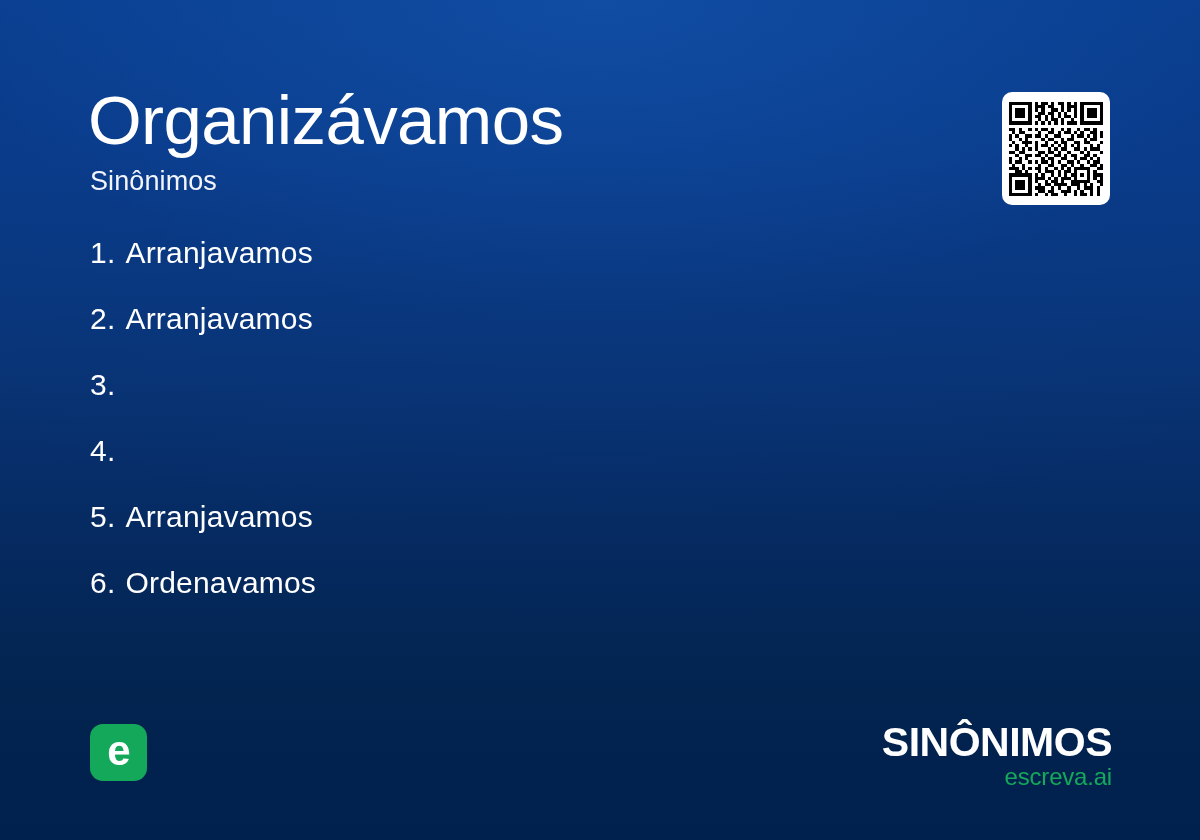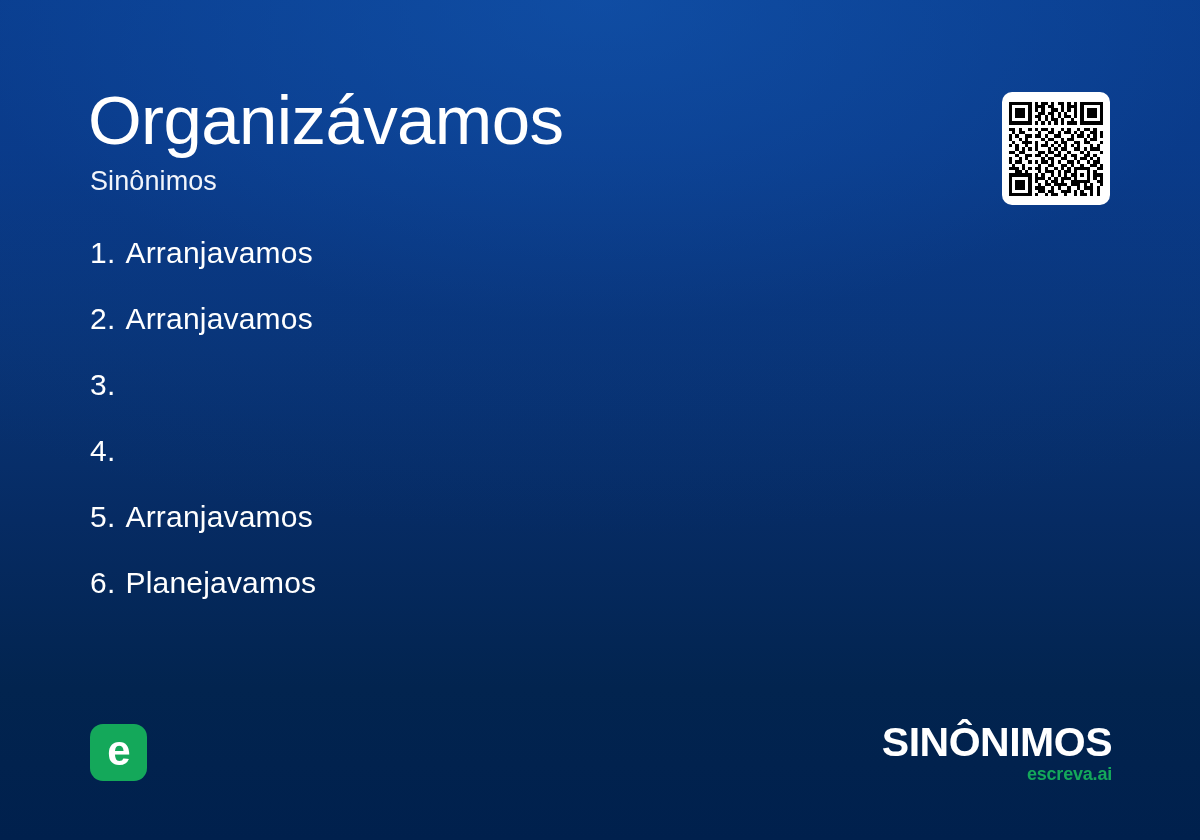--- a/index.html
+++ b/index.html
@@ -126,22 +126,22 @@
   #logo-main {
     display:block;
     font-size:41px;
     font-weight:700;
     color:#ffffff;
     letter-spacing:-0.5px;
     line-height:1;
   }
   #logo-sub {
     display:block;
-    font-size:18px;
-    font-weight:700;
+    font-size:24px;
+    font-weight:400;
     color:#14a85a;
     letter-spacing:-0.2px;
     line-height:1;
     margin-top:2px;
   }
 </style>
 </head>
 <body>
 
 <div id="card">
@@ -412,21 +412,21 @@
     </li>
     <li class="syn-item">
       <span class="syn-index">4.</span>
     </li>
     <li class="syn-item">
       <span class="syn-index">5.</span>
       <span class="syn-word">Arranjavamos</span>
     </li>
     <li class="syn-item">
       <span class="syn-index">6.</span>
-      <span class="syn-word">Planejavamos</span>
+      <span class="syn-word">Ordenavamos</span>
     </li>
   </ol>
 
   <div id="brand-mark">
     <span id="brand-mark-letter">e</span>
   </div>
 
   <div id="logo">
     <span id="logo-main">SINÔNIMOS</span>
     <span id="logo-sub">escreva.ai</span>

